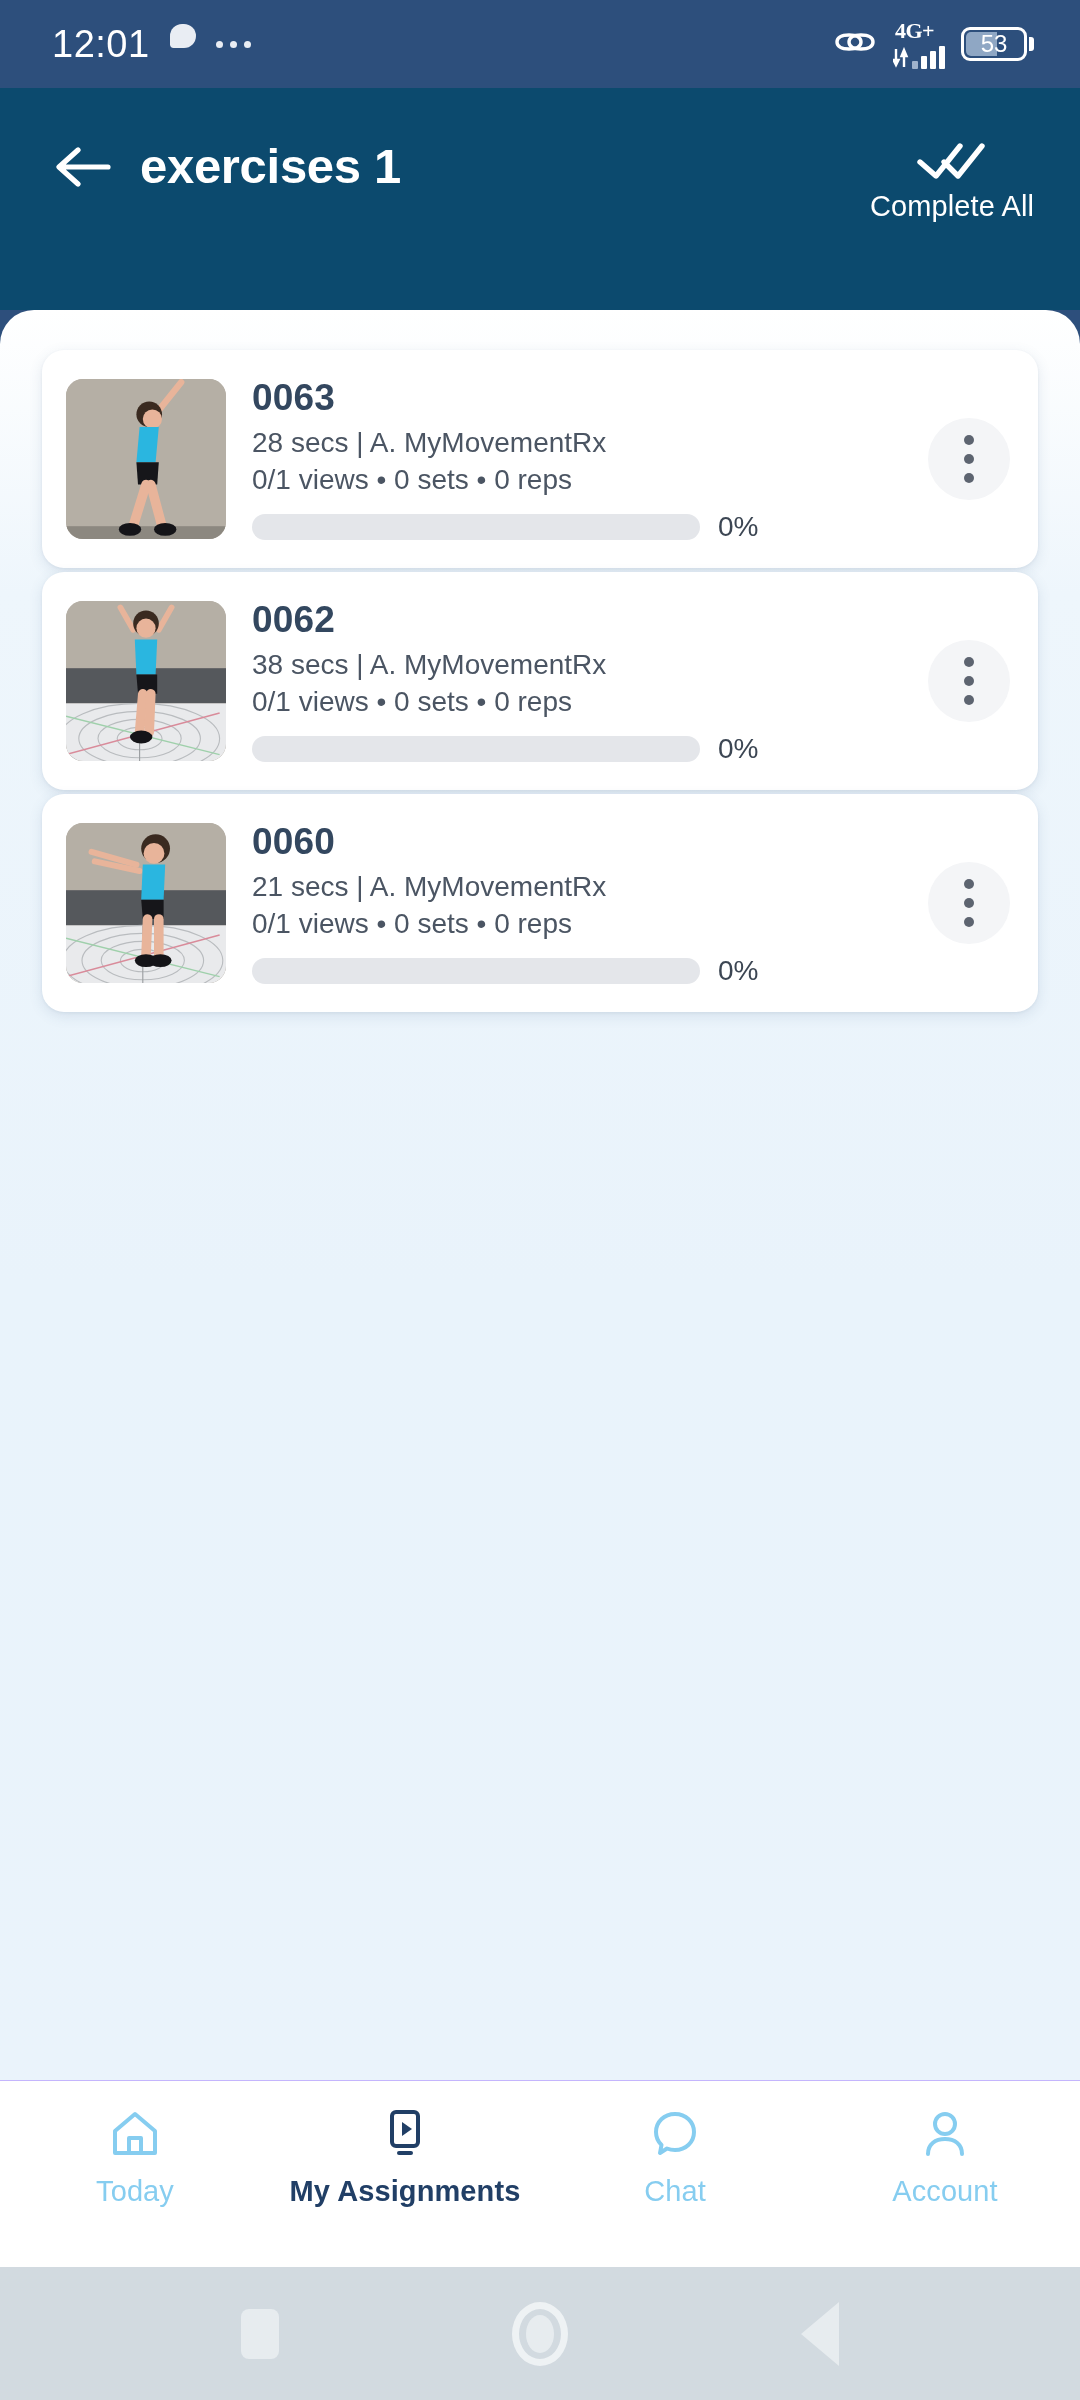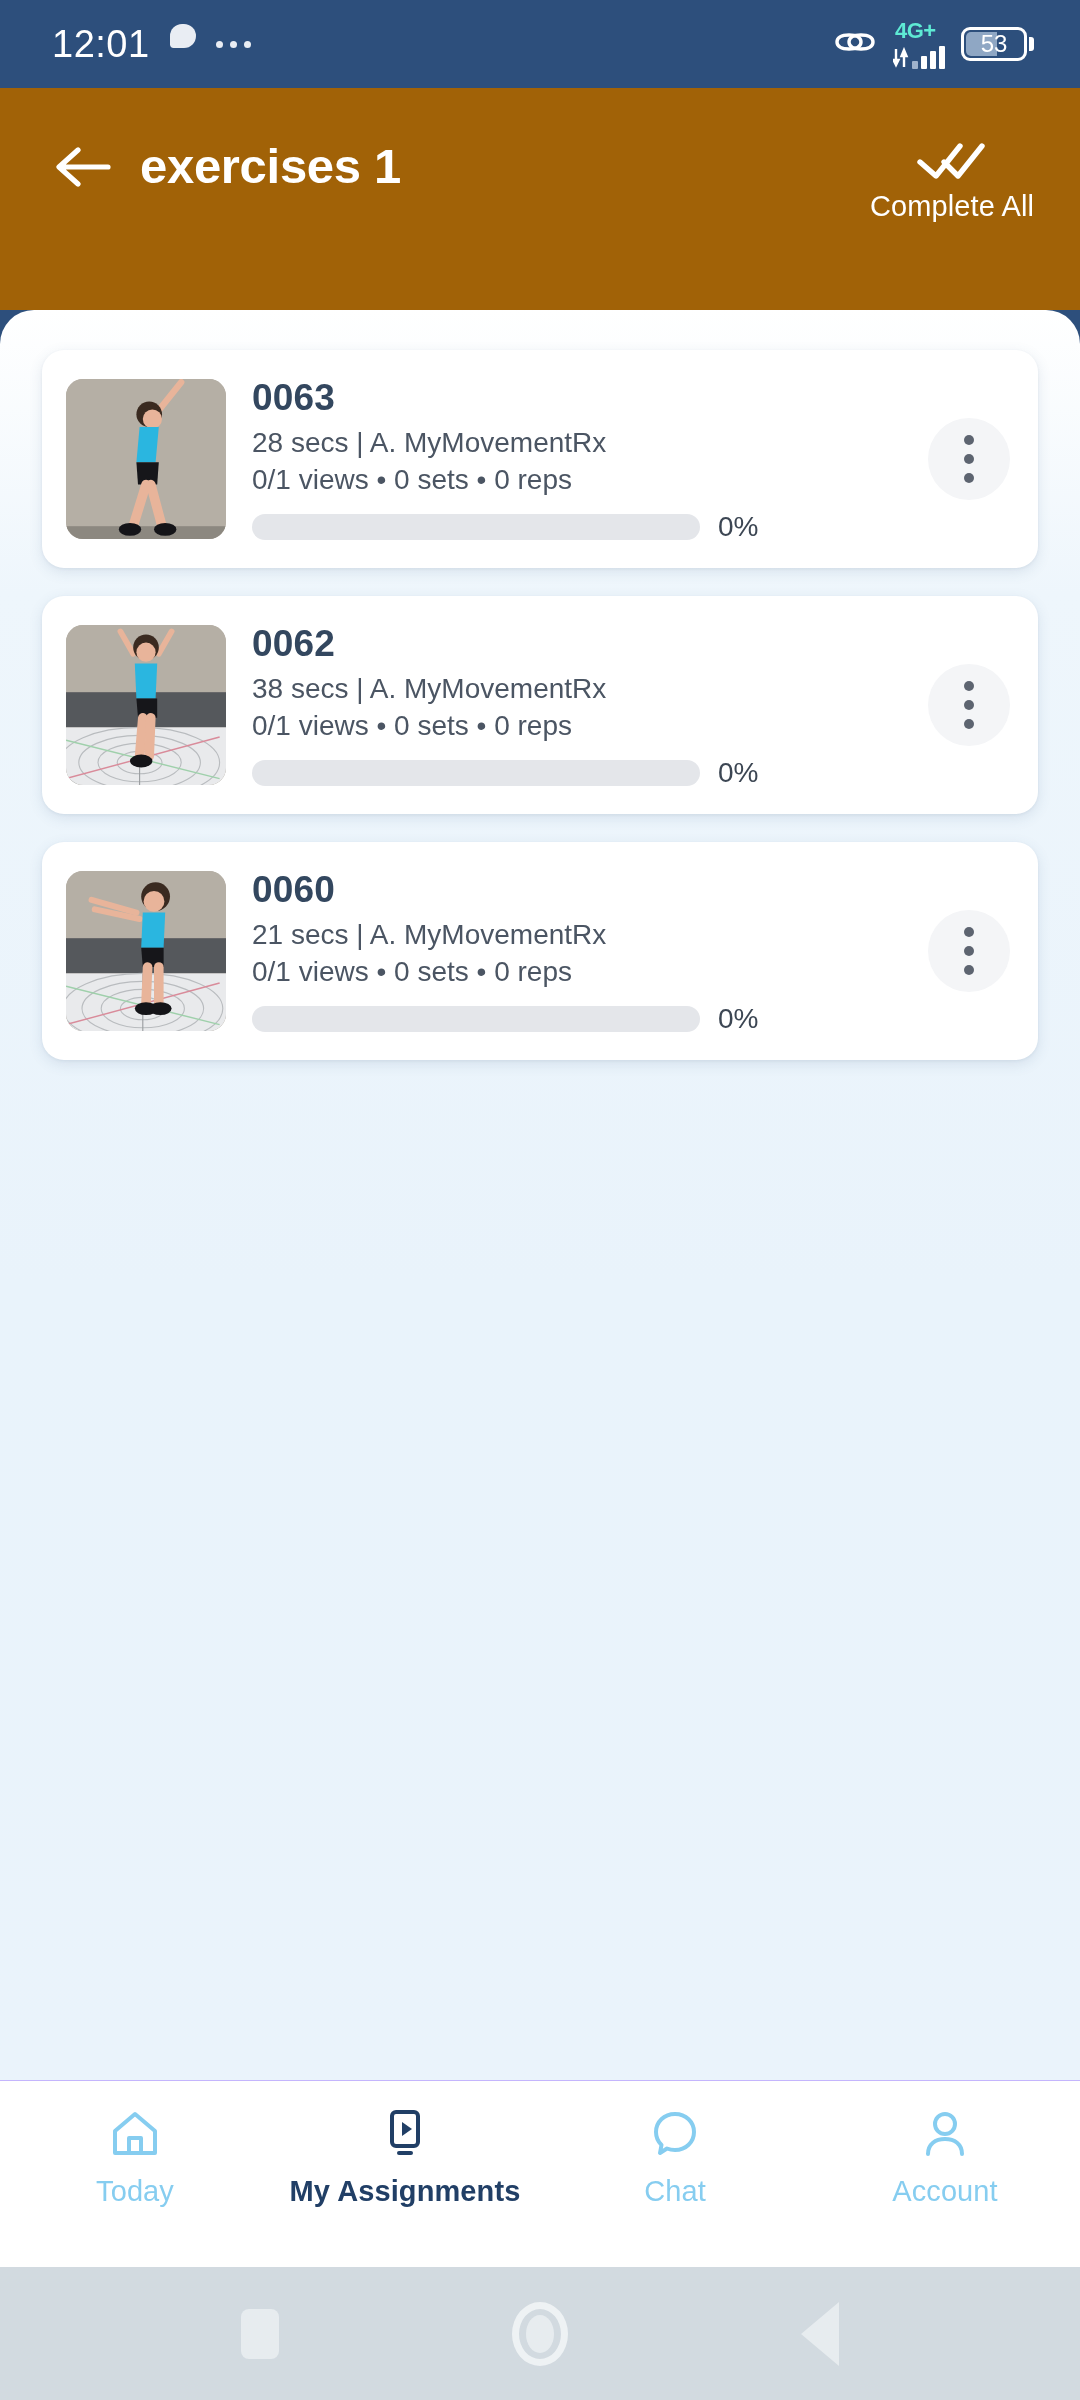--- a/index.html
+++ b/index.html
@@ -69,24 +69,25 @@
   .link-icon { display:block; }
   .net-wrap {
     display: flex;
     flex-direction: column;
     align-items: flex-start;
     line-height: 1;
   }
   .net-label {
     font-size: 22px;
     font-weight: bold;
-    color: #5eead4;
+    color: #ffffff;
     letter-spacing: -0.5px;
     margin-bottom: 1px;
     margin-left: 2px;
+    font-family: Liberation Serif, serif;
   }
   .net-row { display: flex; align-items: flex-end; gap: 3px; height: 26px; }
   .arrows { display:flex; gap:2px; align-items:flex-end; }
   .bars { display: flex; align-items: flex-end; gap: 3px; }
   .bars i { width: 6px; background: #ffffff; display:block; border-radius: 1px;}
   .bars i:nth-child(1){height:8px; background:#9fb2cb;}
   .bars i:nth-child(2){height:13px;}
   .bars i:nth-child(3){height:18px;}
   .bars i:nth-child(4){height:23px;}
   .battery {
@@ -117,21 +118,21 @@
   .battery-tip {
     width: 5px; height: 14px;
     background: #ffffff;
     border-radius: 0 3px 3px 0;
     margin-left: 2px;
   }
 
   
   .app-header {
     flex: 0 0 222px;
-    background: #a16207;
+    background: #0c4a6e;
     display: flex;
     align-items: flex-start;
     padding: 48px 38px 0 52px;
     position: relative;
   }
   .back-btn {
     width: 62px; height: 62px;
     display: flex; align-items: center; justify-content: center;
     flex: 0 0 auto;
     cursor: pointer;
@@ -168,21 +169,21 @@
     background: linear-gradient(180deg, #ffffff 0%, #eef6fc 16%, #e9f3fb 55%, #eaf3fb 100%);
     border-radius: 34px 34px 0 0;
     position: relative;
     overflow: hidden;
     padding-top: 30px;
   }
 
   .card-list {
     display: flex;
     flex-direction: column;
-    gap: 28px;
+    gap: 4px;
     padding: 10px 42px 0 42px;
   }
 
   .ex-card {
     background: #ffffff;
     border-radius: 22px;
     box-shadow: 0 4px 14px rgba(60,90,130,0.13), 0 1px 3px rgba(60,90,130,0.08);
     height: 218px;
     display: flex;
     align-items: center;

